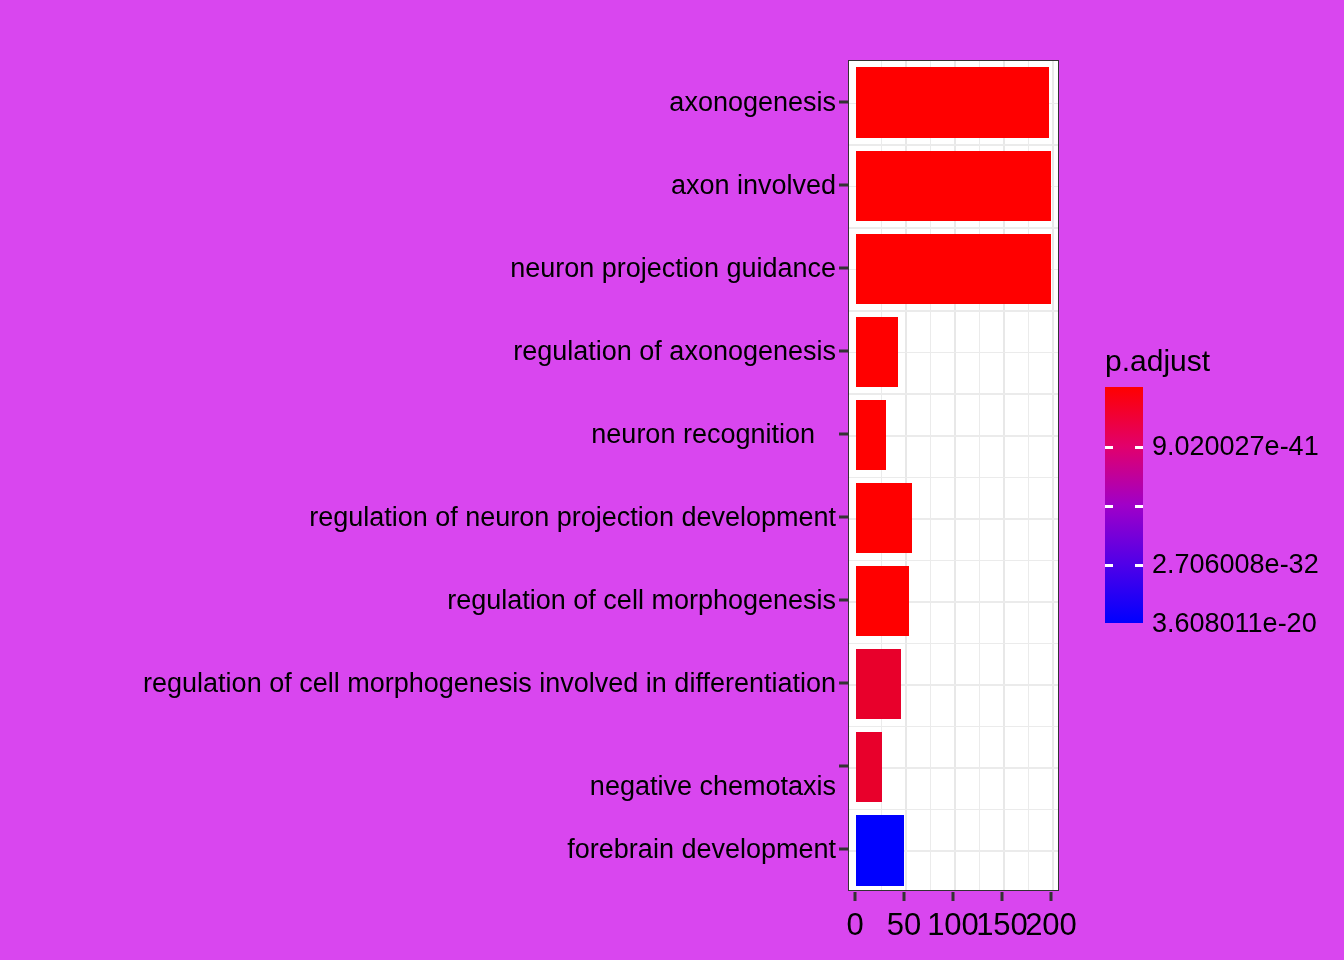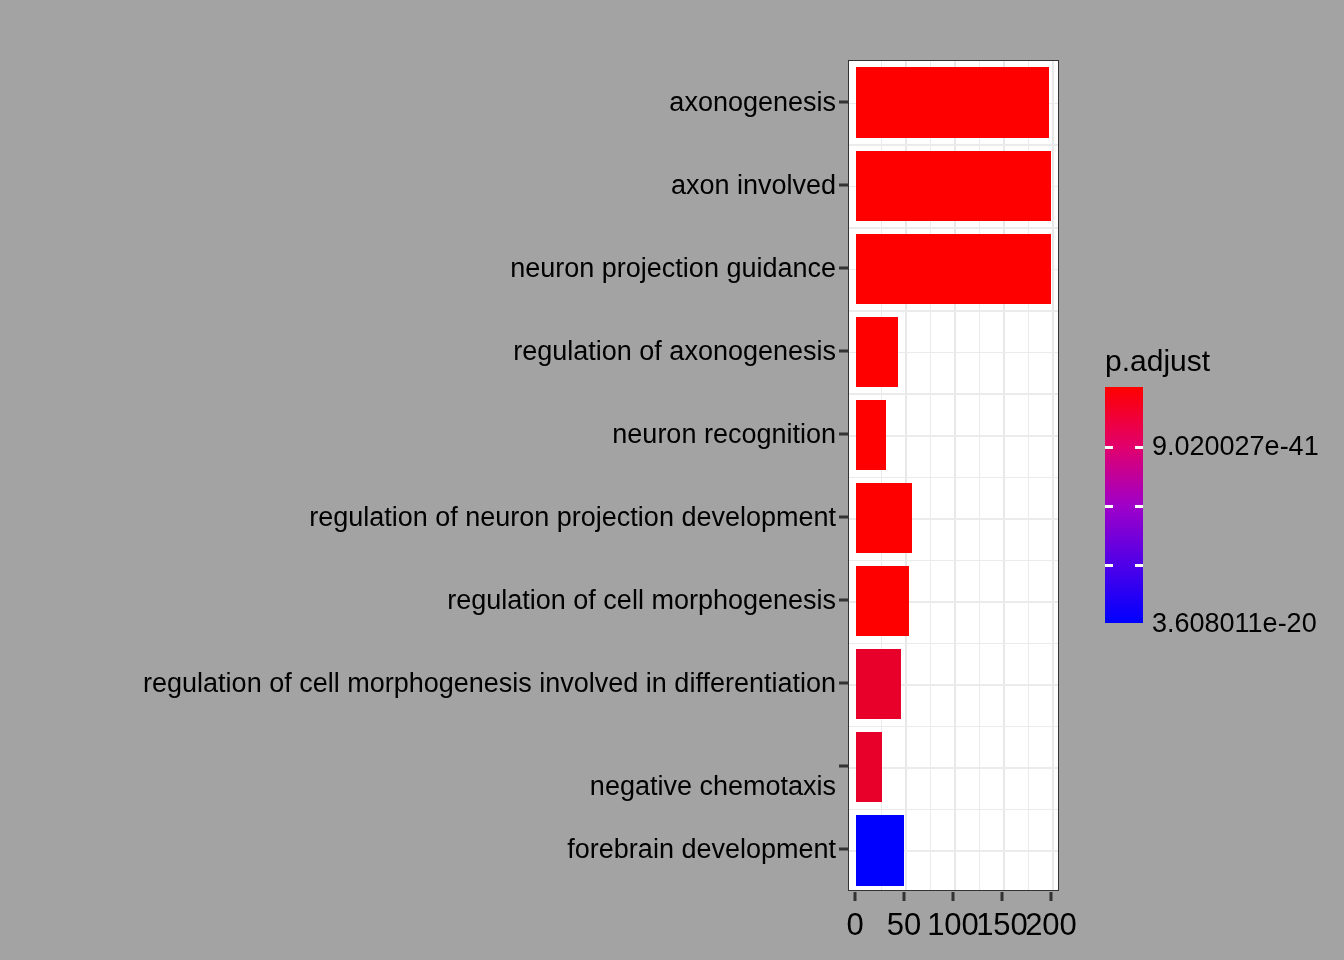--- a/index.html
+++ b/index.html
@@ -14,21 +14,21 @@
     font-family: "Liberation Sans", sans-serif;
     overflow: hidden;
     position: relative;
   }
 
   #figure {
     position: absolute;
     left: 0; top: 0;
     width: 1344px;
     height: 960px;
-    background: #a3a3a3;
+    background: #d946ef;
   }
 
   
   #panel-wrap {
     position: absolute;
     left: 848px;
     top: 60px;
     width: 211px;
     height: 831px;
   }
@@ -150,21 +150,21 @@
 
   <div id="y-axis">
       <div class="y-tick-label" style="top: 101.55px; right: 508px;">axonogenesis</div>
       <div class="y-tick-mark" style="top: 101.55px; left: 839px;"></div>
       <div class="y-tick-label" style="top: 184.65px; right: 508px;">axon involved</div>
       <div class="y-tick-mark" style="top: 184.65px; left: 839px;"></div>
       <div class="y-tick-label" style="top: 267.75px; right: 508px;">neuron projection guidance</div>
       <div class="y-tick-mark" style="top: 267.75px; left: 839px;"></div>
       <div class="y-tick-label" style="top: 350.85px; right: 508px;">regulation of axonogenesis</div>
       <div class="y-tick-mark" style="top: 350.85px; left: 839px;"></div>
-      <div class="y-tick-label" style="top: 433.95px; right: 508px;">neuron recognition</div>
+      <div class="y-tick-label" style="top: 433.95px; right: 529px;">neuron recognition</div>
       <div class="y-tick-mark" style="top: 433.95px; left: 839px;"></div>
       <div class="y-tick-label" style="top: 517.05px; right: 508px;">regulation of neuron projection development</div>
       <div class="y-tick-mark" style="top: 517.05px; left: 839px;"></div>
       <div class="y-tick-label" style="top: 600.15px; right: 508px;">regulation of cell morphogenesis</div>
       <div class="y-tick-mark" style="top: 600.15px; left: 839px;"></div>
       <div class="y-tick-label" style="top: 683.25px; right: 508px;">regulation of cell morphogenesis involved in differentiation</div>
       <div class="y-tick-mark" style="top: 683.25px; left: 839px;"></div>
       <div class="y-tick-label" style="top: 766.35px; right: 508px; margin-top: 20px;">negative chemotaxis</div>
       <div class="y-tick-mark" style="top: 766.35px; left: 839px;"></div>
       <div class="y-tick-label" style="top: 849.45px; right: 508px;">forebrain development</div>
@@ -229,16 +229,17 @@
   <div id="legend">
     <div id="legend-title">p.adjust</div>
     <div id="legend-bar"></div>
       <div class="legend-tick left" style="top: 102px;"></div>
       <div class="legend-tick right" style="top: 102px;"></div>
       <div class="legend-label" style="top: 102px;">9.020027e-41</div>
       <div class="legend-tick left" style="top: 161px;"></div>
       <div class="legend-tick right" style="top: 161px;"></div>
       <div class="legend-tick left" style="top: 220px;"></div>
       <div class="legend-tick right" style="top: 220px;"></div>
+      <div class="legend-label" style="top: 220px;">2.706008e-32</div>
       <div class="legend-label" style="top: 279px;">3.608011e-20</div>
     </div>
 
 </div>
 
 </body></html>

